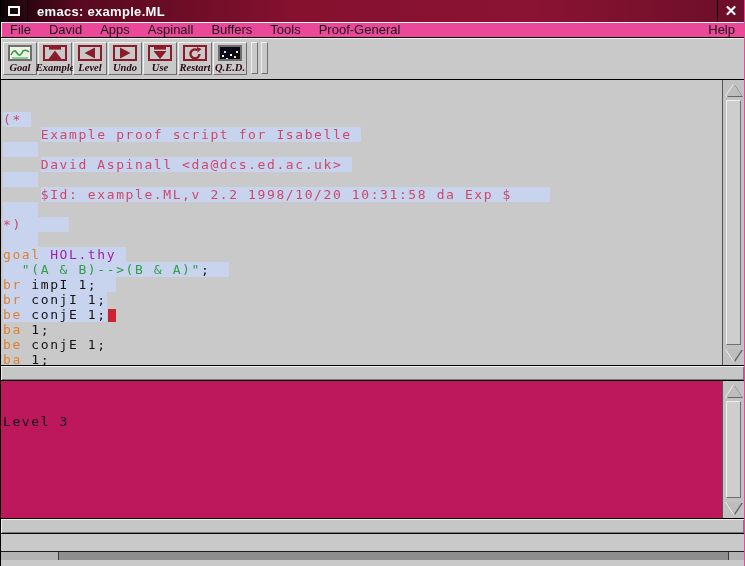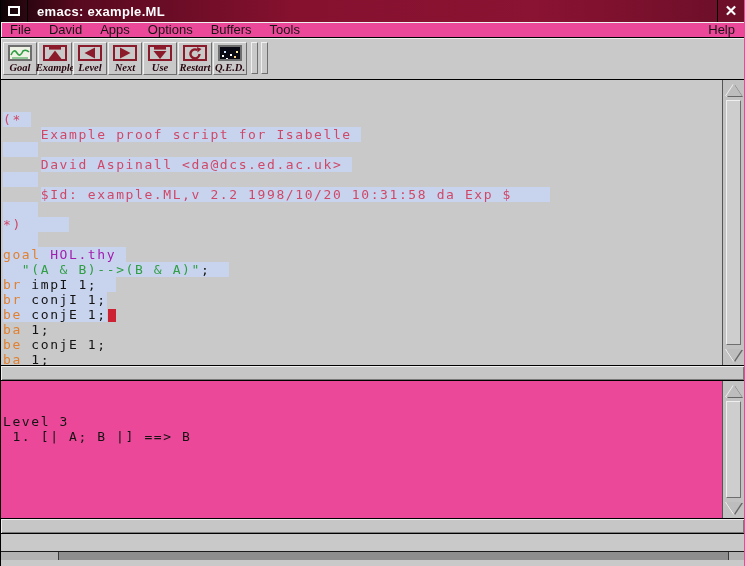--- a/index.html
+++ b/index.html
@@ -45,21 +45,21 @@
     box-shadow:4px 2px 0 #ffd27f, 7px 5px 0 #9ecbff, -4px 4px 0 #fff,
                6px -3px 0 #ffef9e, -6px -3px 0 #cfe3ff, 2px 7px 0 #ff9e6e, -8px 1px 0 #fff; }
   .tool-label { font-family:"Liberation Serif", serif; font-style:italic; font-weight:bold;
     font-size:10.5px; color:#26060e; margin-top:1px; white-space:nowrap; }
   .tool-sep { width:7px; height:32px; margin-left:3px; background:#c9c9c9;
     border:1px solid; border-color:#f0f0f0 #6e6e6e #6e6e6e #f0f0f0; }
   
   .mono { font-family:"DejaVu Sans Mono", monospace; font-size:13px; line-height:15px;
     letter-spacing:1.6px; white-space:pre; color:#131313; }
   .editor { height:285px; position:relative; background:#c9c9c9; padding:2px 24px 0 2px; overflow:hidden; }
-  .goals  { height:137px; position:relative; background:#ec4899; padding:3px 24px 0 2px; overflow:hidden; }
+  .goals  { height:137px; position:relative; background:#be185d; padding:3px 24px 0 2px; overflow:hidden; }
   .cline { height:15px; white-space:pre; }
   .hl  { background:#c8d4ee; }
   .cmt { color:#cf4868; }
   .kw  { color:#e08030; }
   .str { color:#2f9e44; }
   .thy { color:#a21caf; }
   .strip { display:inline-block; height:15px; vertical-align:top; }
   .cursor { display:inline-block; width:8px; height:13px; background:#cc2233;
     vertical-align:bottom; margin-left:1px; }
   
@@ -97,23 +97,24 @@
     <div class="tb-title">emacs: example.ML</div>
     <div class="tb-close">
       <span>✕</span>
     </div>
   </div>
 
   <div class="menubar">
     <div class="menu-item">File</div>
     <div class="menu-item">David</div>
     <div class="menu-item">Apps</div>
-    <div class="menu-item">Options</div>
+    <div class="menu-item">Aspinall</div>
     <div class="menu-item">Buffers</div>
     <div class="menu-item">Tools</div>
+    <div class="menu-item">Proof-General</div>
     <div class="menu-spacer"></div>
     <div class="menu-item">Help</div>
   </div>
 
   <div class="toolbar">
     <div class="tool-btn">
       <span class="tool-icon img icon-goal-bg">
         <svg width="20" height="12" viewBox="0 0 20 12">
           <path d="M1,8 q3,-7 6,-2 t6,-2 q3,-2 6,1" stroke="#2f9e44" fill="none" stroke-width="1.6"></path>
           <path d="M2,11 h16" stroke="#2f9e44" fill="none" stroke-width="1"></path>
@@ -137,21 +138,21 @@
         </svg>
       </span>
       <span class="tool-label">Level</span>
     </div>
     <div class="tool-btn">
       <span class="tool-icon">
         <svg width="14" height="12" viewBox="0 0 14 12">
           <polygon points="2,0.5 2,11.5 12.5,6" fill="#8b1a2a"></polygon>
         </svg>
       </span>
-      <span class="tool-label">Next</span>
+      <span class="tool-label">Undo</span>
     </div>
     <div class="tool-btn">
       <span class="tool-icon">
         <svg width="16" height="12" viewBox="0 0 16 12">
           <rect x="2" y="0" width="12" height="2.6" fill="#8b1a2a"></rect>
           <polygon points="1.5,4 14.5,4 8,12" fill="#8b1a2a"></polygon>
         </svg>
       </span>
       <span class="tool-label">Use</span>
     </div>
@@ -181,21 +182,21 @@
       <div class="sb-thumb"></div>
       <div class="sb-arrow"><span class="tri-down"></span></div>
     </div>
   </div>
 
   <div class="modeline">
     
   </div>
 
   <div class="goals mono">
-    <div><div class="cline"><span>Level 3</span></div><div class="cline"><span> 1. [| A; B |] ==&gt; B</span></div></div>
+    <div><div class="cline"><span>Level 3</span></div></div>
     <div class="sb">
       <div class="sb-arrow"><span class="tri-up"></span></div>
       <div class="sb-thumb"></div>
       <div class="sb-arrow"><span class="tri-down"></span></div>
     </div>
   </div>
 
   <div class="modeline">
     
   </div>

